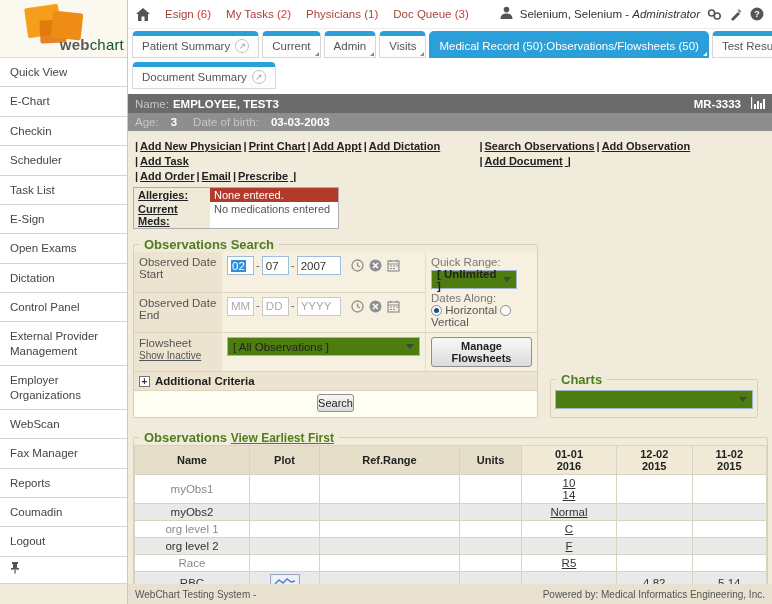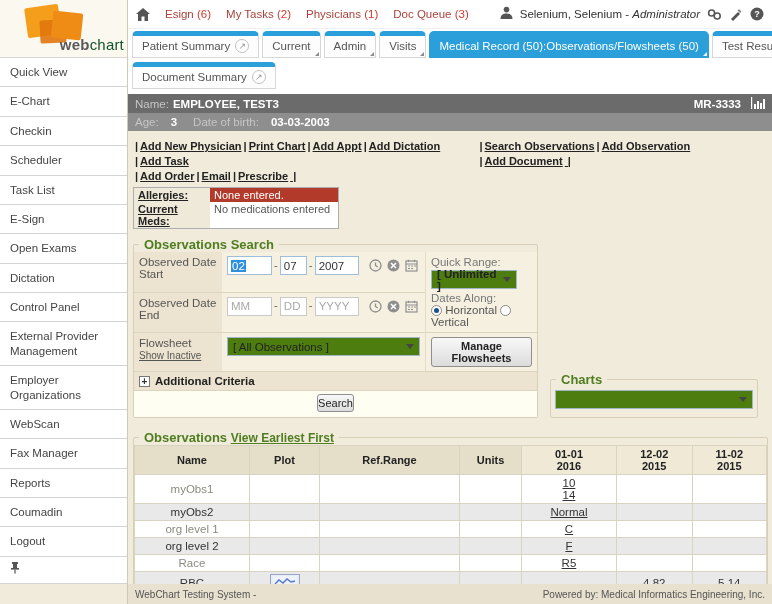--- a/index.html
+++ b/index.html
@@ -69,21 +69,21 @@
   
   .sform{display:grid;grid-template-columns:88px 1fr 112px;font-size:11.5px}
   .cell{border-bottom:1px solid #ddd4bd;padding:4px 5px}
   .lblcell{background:#ece4d0;color:#555;grid-column:1}
   .fldcell{background:#f5f0e0;grid-column:2}
   .rightcell{background:#f5f0e0;grid-column:3;grid-row:1/3;border-left:1px solid #e4dcc6;color:#777}
   .r3right{background:#f5f0e0;grid-column:3;border-left:1px solid #e4dcc6;display:flex;align-items:center;justify-content:center}
   .fullrow{grid-column:1/4}
   .din{display:inline-flex;align-items:center;justify-content:flex-start;background:#fff;border:1px solid #c9c9c9;height:19px;padding:0 3px;font-size:11.5px;vertical-align:middle}
   .din.blue{border-color:#9dbdd9}
-  .w-mm{width:45px}.w-dd{width:27px}.w-yy{width:44px}
+  .w-mm{width:27px}.w-dd{width:27px}.w-yy{width:44px}
   .ph{color:#a9a9a9}
   .selhl{background:#2f8fdd;color:#fff;padding:0 1px}
   .dash{color:#666;margin:0 2px}
   .icons3{display:inline-flex;gap:5px;margin-left:7px;vertical-align:middle;color:#8f8f8f}
   .icons3 svg{cursor:pointer}
   .selbox{background:#4d7c0f;border:1px solid #9eb6c8;height:19px;display:flex;align-items:center;padding:7px 5px;position:relative;cursor:pointer}
   .selbox .arr{margin-left:auto;width:0;height:0;border-left:4px solid transparent;border-right:4px solid transparent;border-top:5px solid #444}
   .qr-sel{width:86px;font-weight:bold;margin:2px 0 3px}
   .fs-sel{width:100%;font-weight:normal}
   .radio{width:11px;height:11px;border-radius:50%;border:1px solid #8a8a8a;background:#fdfdfd;display:inline-block;vertical-align:-2px;position:relative;cursor:pointer}

